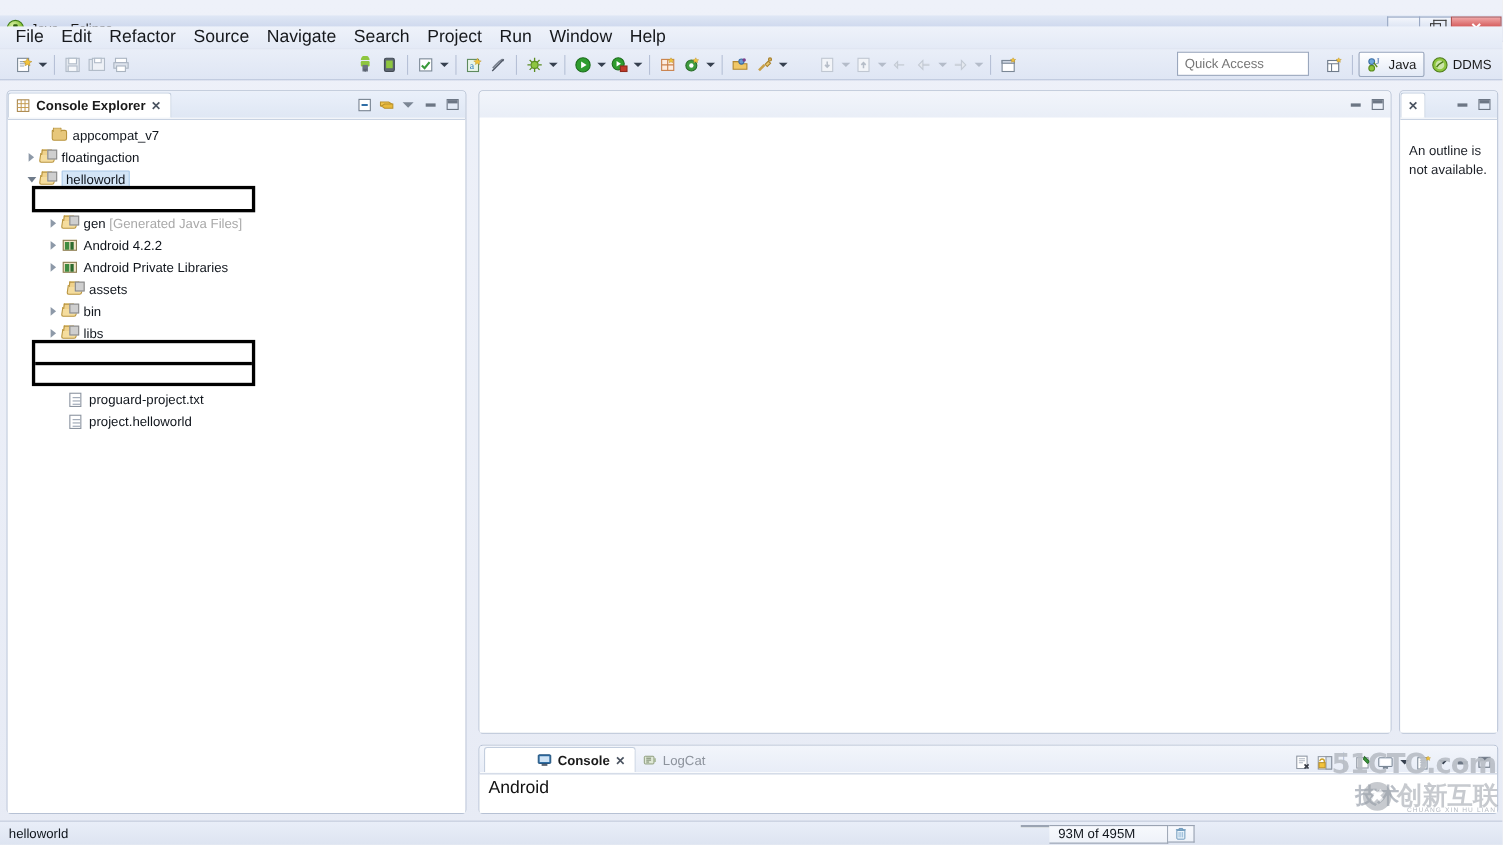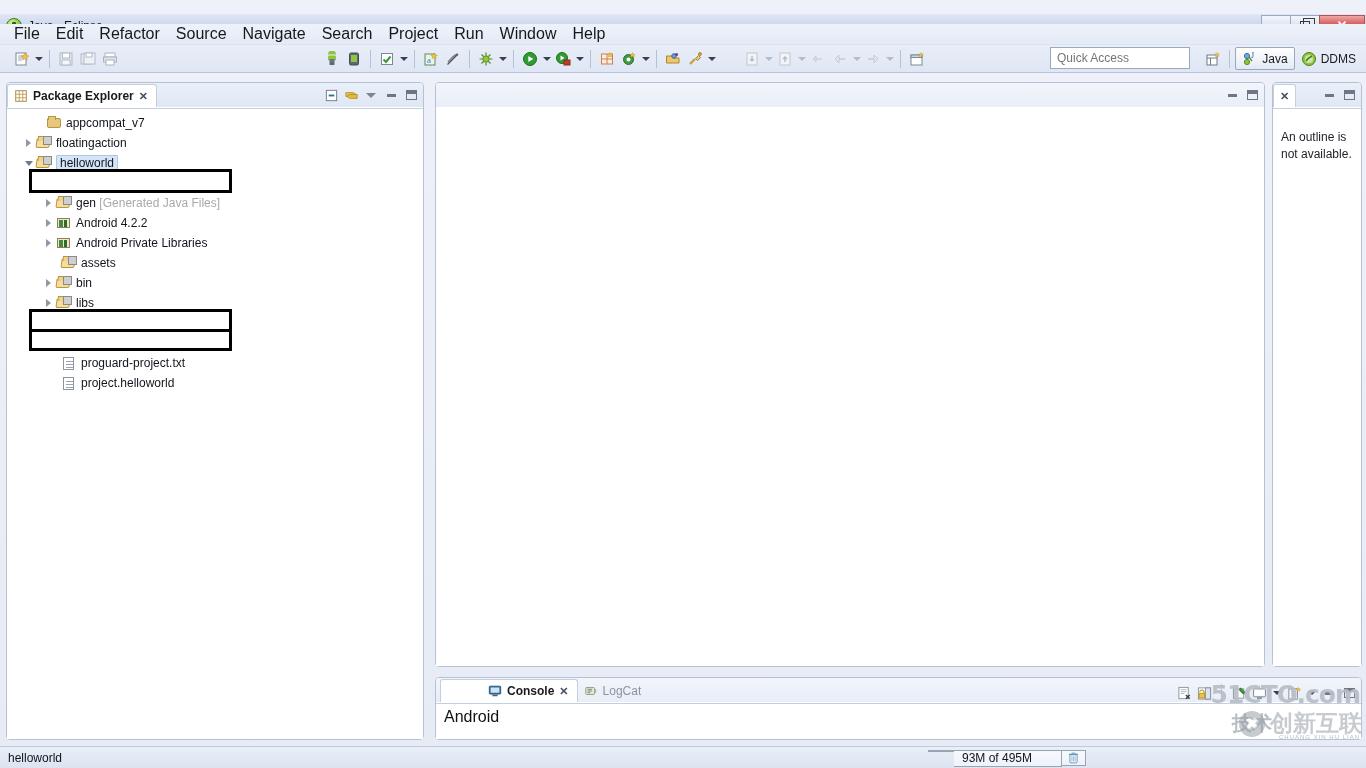--- a/index.html
+++ b/index.html
@@ -61,21 +61,21 @@
     background: linear-gradient(180deg,#e9eef8 0%,#dfe6f4 100%);
     border-bottom:1px solid #b9c4da;
     display:flex;align-items:center;
   }
   .tb-sep{ width:1px;height:18px;background:#b6c0d6;margin:0 5px; }
   .tb-btn{ width:22px;height:22px;display:flex;align-items:center;justify-content:center;position:relative;}
   .tb-arrow{ width:11px;height:22px;display:flex;align-items:center;justify-content:center;}
   .tb-arrow i{ width:0;height:0;border-left:4px solid transparent;border-right:4px solid transparent;border-top:4px solid #36404f; display:block;}
   .tb-arrow.dim i{ border-top-color:#b4bcc9; }
   .quick-access{
-    position:absolute; right:176px; top:47px; width:140px; height:22px;
+    position:absolute; right:176px; top:47px; width:120px; height:22px;
     border:1px solid #9aa7bd; background:#fff; font-size:12px; color:#8a8f98;
     padding:0 6px; line-height:16px;
   }
   .persp-area{ position:absolute; right:4px; top:46px; height:25px; display:flex; align-items:center; }
   .persp-btn{ display:flex;align-items:center;gap:4px;padding:2px 6px;height:23px;}
   .persp-btn.active{ border:1px solid #9aa7bd; border-radius:2px;
       background:linear-gradient(180deg,#ffffff 0%,#e3eaf6 100%); }
   .persp-label{ font-size:12px;color:#1a1a1a;}
 
   
@@ -455,21 +455,21 @@
     </div>
   </div>
 
   <div class="panel" id="pkg-explorer">
     <div class="tabstrip">
       <div class="tab active">
         <svg width="14" height="14" viewBox="0 0 16 16">
             <rect x="2" y="2" width="12" height="12" fill="#fff" stroke="#a07a3a"></rect>
             <path d="M2 6h12M2 10h12M6 2v12M10 2v12" stroke="#c49a4e"></path>
           </svg>
-        <span>Package Explorer</span>
+        <span>Console Explorer</span>
         <span class="closex">✕</span>
       </div>
       <div class="view-tools">
         <div class="vt">
           <svg width="15" height="15" viewBox="0 0 16 16">
               <rect x="2.5" y="2.5" width="11" height="11" fill="#fff" stroke="#6f7b8a"></rect>
               <path d="M5 8h6" stroke="#2f6ea5" stroke-width="2"></path>
             </svg>
         </div>
         <div class="vt">

